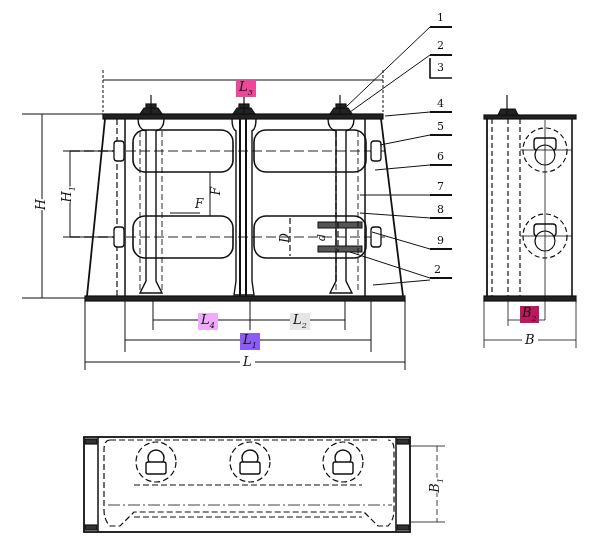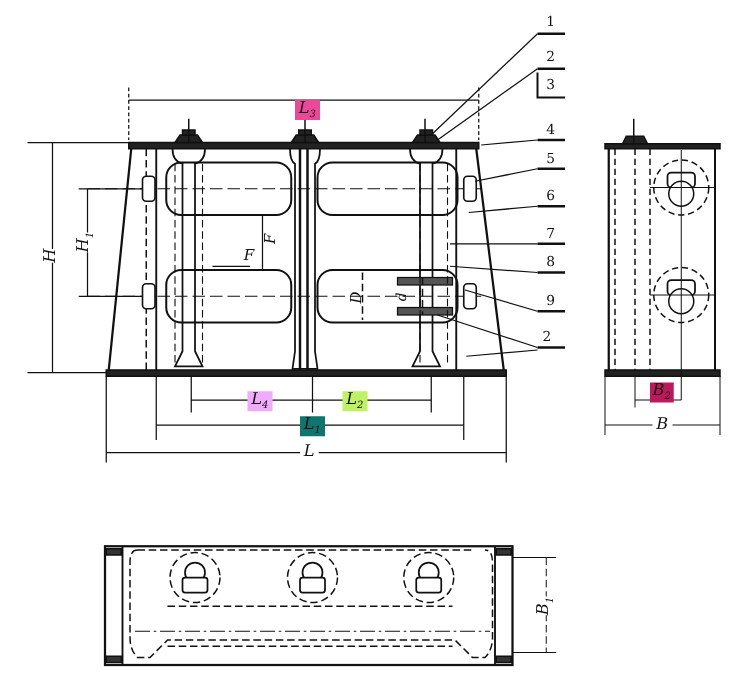--- a/index.html
+++ b/index.html
@@ -212,19 +212,19 @@
 <span class="num" style="left:434px;top:264px">2</span>
 
 <span class="lbl" style="left:236px;top:80px;background:#ec4899;padding:0 3px"><span>L</span><sub>3</sub></span>
 <span class="lbl" style="left:35px;top:198px;background:#fff;transform:rotate(-90deg)"><span>H</span></span>
 <span class="lbl" style="left:60px;top:186px;background:#fff;transform:rotate(-90deg)"><span>H</span><sub>1</sub></span>
 <span class="lbl" style="left:195px;top:198px;font-size:12px"><span>F</span></span>
 <span class="lbl" style="left:212px;top:185px;font-size:12px;transform:rotate(-90deg)"><span>F</span></span>
 <span class="lbl" style="left:280px;top:232px;font-size:12px;transform:rotate(-90deg)"><span>D</span></span>
 <span class="lbl" style="left:318px;top:232px;font-size:11px;transform:rotate(-90deg)"><span>d</span></span>
 <span class="lbl" style="left:198px;top:313px;background:#f0abfc;padding:0 3px"><span>L</span><sub>4</sub></span>
-<span class="lbl" style="left:274px;top:313px;background:#bef264;padding:0 3px"><span>L</span><sub>2</sub></span>
-<span class="lbl" style="left:240px;top:333px;background:#0f766e;padding:0 3px"><span>L</span><sub>1</sub></span>
+<span class="lbl" style="left:290px;top:313px;background:#e5e5e5;padding:0 3px"><span>L</span><sub>2</sub></span>
+<span class="lbl" style="left:240px;top:333px;background:#8b5cf6;padding:0 3px"><span>L</span><sub>1</sub></span>
 <span class="lbl" style="left:240px;top:355px;background:#fff;padding:0 3px"><span>L</span></span>
 <span class="lbl" style="left:520px;top:306px;background:#be185d;padding:0 2px"><span>B</span><sub>2</sub></span>
 <span class="lbl" style="left:522px;top:333px;background:#fff;padding:0 3px"><span>B</span></span>
 <span class="lbl" style="left:429px;top:477px;background:#fff;transform:rotate(-90deg)"><span>B</span><sub>1</sub></span>
 </div>
 
 </body></html>

